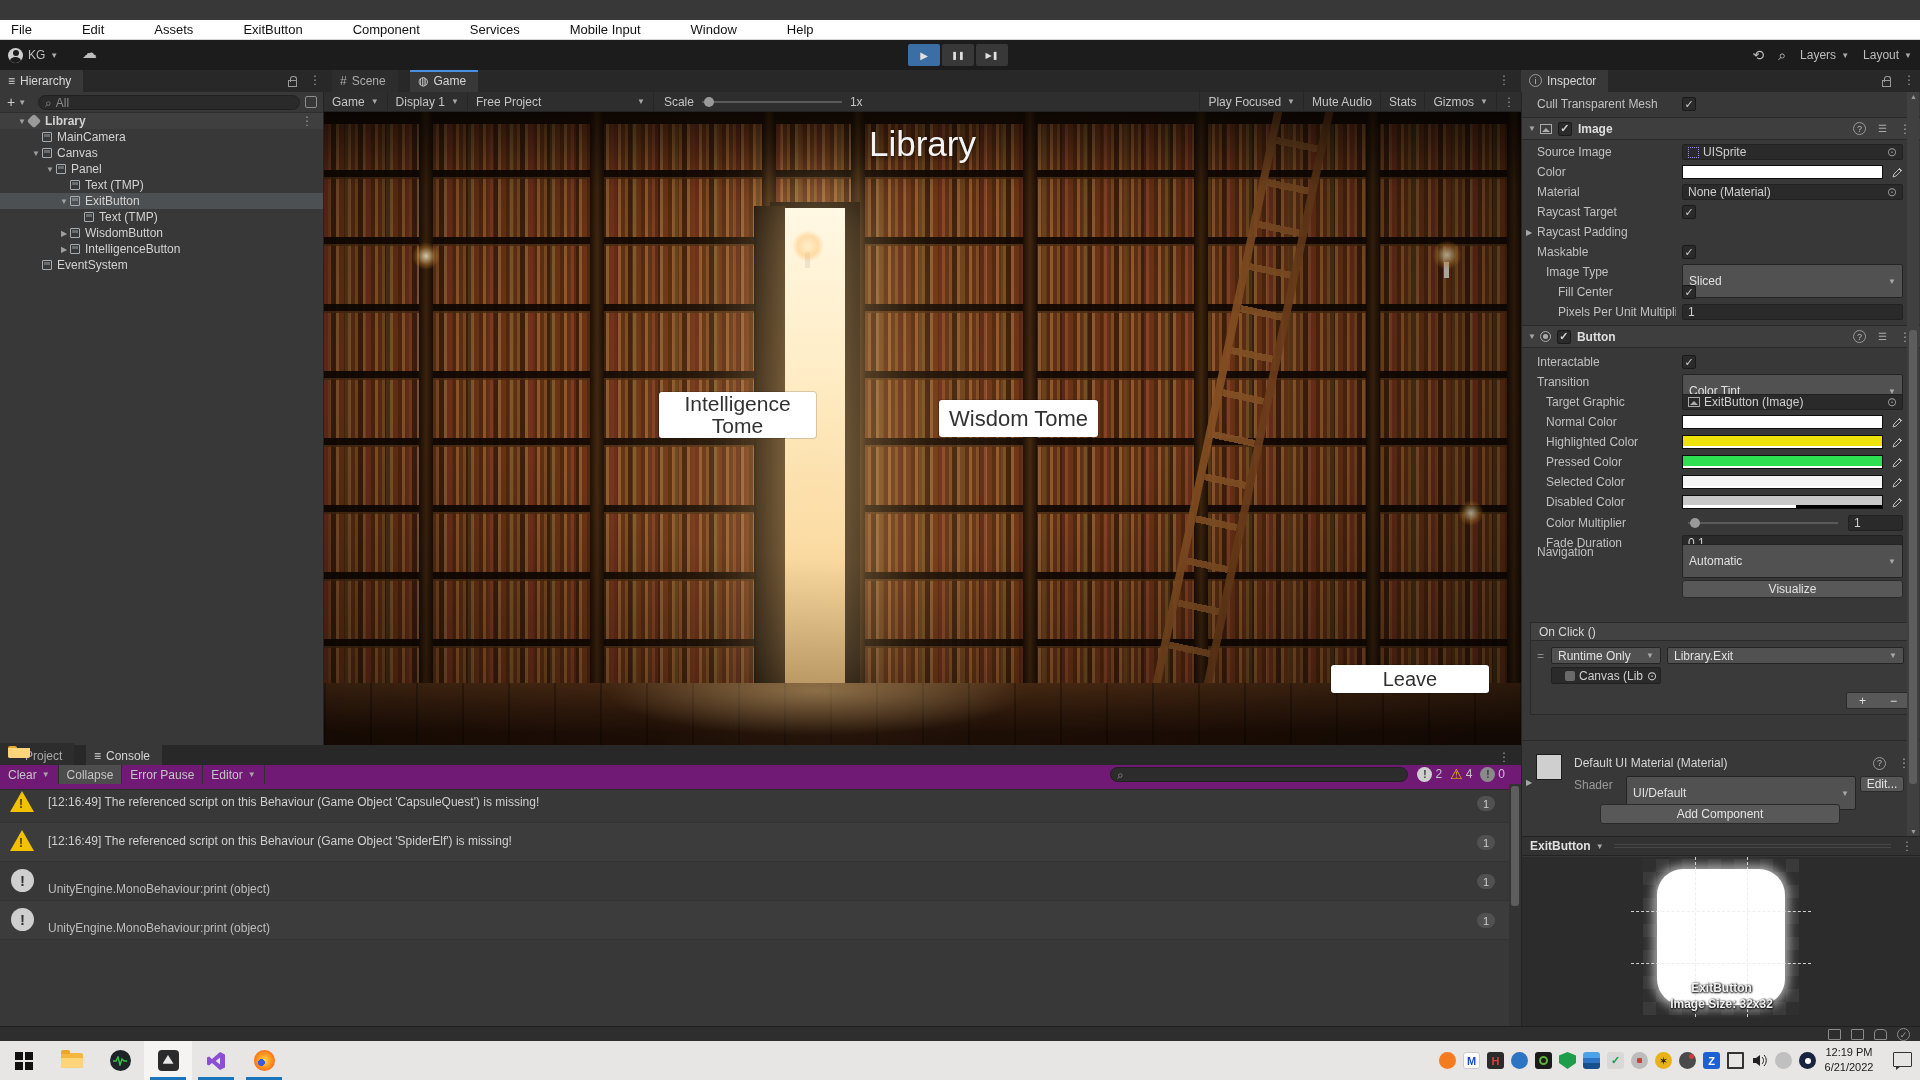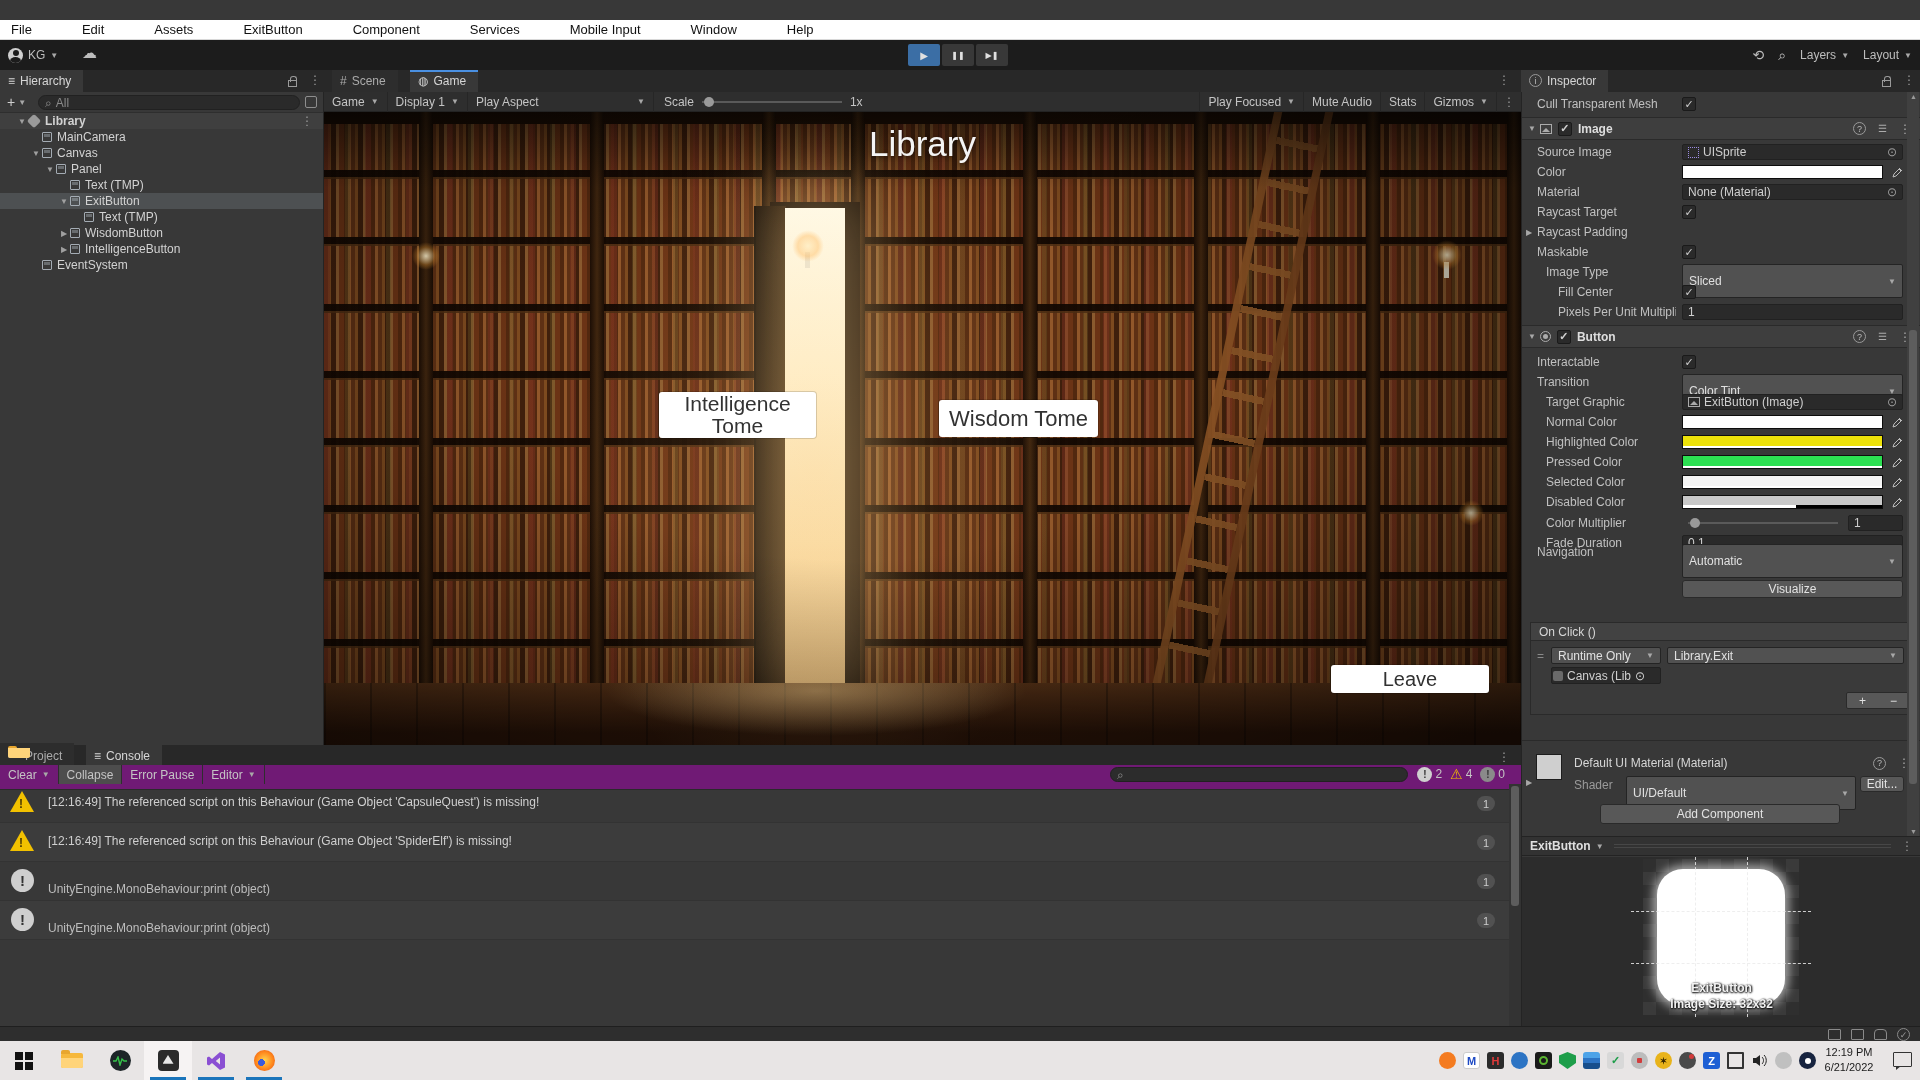--- a/index.html
+++ b/index.html
@@ -115,21 +115,21 @@
   .dropper svg { display:block; }
   .sprite-ico { width:11px; height:11px; border:1px dotted #9a8ae0; flex:none; }
   .img-ico { width:12px; height:10px; border:1px solid #ABABAB; position:relative; flex:none; }
   .img-ico::before { content:''; position:absolute; left:1px; bottom:1px; width:0; height:0; border-left:4px solid transparent; border-right:4px solid transparent; border-bottom:4px solid #ABABAB; }
   .btn-ico { width:11px; height:11px; border-radius:50%; border:1px solid #ABABAB; position:relative; flex:none; }
   .btn-ico::before { content:''; position:absolute; inset:2px; border-radius:50%; background:#ABABAB; }
   .gray-btn { background:#585858; border:1px solid #2a2a2a; border-radius:3px; color:#E2E2E2; display:flex; align-items:center; justify-content:center; }
   .onclick-box { position:absolute; left:8px; top:530px; width:383px; height:93px; border:1px solid #2a2a2a; background:#3a3a3a; }
   .onclick-head { height:18px; background:#424242; border-bottom:1px solid #2a2a2a; display:flex; align-items:center; padding:0 8px; color:#D6D6D6; }
   .oc-dd { position:absolute; height:17px; background:#515151; border:1px solid #242424; border-radius:2px; display:flex; align-items:center; padding:0 6px; color:#E0E0E0; }
-  .oc-field { position:absolute; height:17px; background:#2A2A2A; border:1px solid #212121; border-radius:2px; display:flex; align-items:center; padding:0 1px; gap:4px; color:#CFCFCF; overflow:hidden; white-space:nowrap; }
+  .oc-field { position:absolute; height:17px; background:#2A2A2A; border:1px solid #212121; border-radius:2px; display:flex; align-items:center; padding:0 13px; gap:4px; color:#CFCFCF; overflow:hidden; white-space:nowrap; }
   .pm-bar { position:absolute; right:10px; top:600px; width:64px; height:17px; background:#585858; border:1px solid #2a2a2a; border-radius:2px; display:flex; }
   .pm-bar span { flex:1; display:flex; align-items:center; justify-content:center; color:#E0E0E0; }
   .mat-swatch { position:absolute; left:14px; top:662px; width:26px; height:26px; background:#CFCFCF; border:1px solid #1d1d1d; }
   .preview-head { position:absolute; left:0; top:744px; width:399px; height:20px; background:#323232; border-top:1px solid #232323; border-bottom:1px solid #232323; display:flex; align-items:center; padding:0 8px; color:#E0E0E0; font-weight:bold; }
   .preview-body { position:absolute; left:0; top:765px; width:399px; height:169px; background:#2c2c2c; overflow:hidden; }
   .checker { position:absolute; left:121px; top:2px; width:156px; height:156px;
     background:
       linear-gradient(45deg, #3a3a3a 25%, transparent 25%, transparent 75%, #3a3a3a 75%),
       linear-gradient(45deg, #3a3a3a 25%, #2f2f2f 25%, #2f2f2f 75%, #3a3a3a 75%);
     background-size:26px 26px; background-position:0 0, 13px 13px; }
@@ -331,21 +331,21 @@
   <div class="vp-toolbar">
     <span class="vp-dd">
         <span>Game</span>
         <span class="caret">▼</span>
       </span>
     <span class="vp-dd">
         <span>Display 1</span>
         <span class="caret">▼</span>
       </span>
     <span class="vp-dd" style="width:186px;">
-        <span>Play Aspect</span>
+        <span>Free Project</span>
         <span class="caret" style="margin-left:auto;">▼</span>
       </span>
     <span class="vp-scale">
       <span>Scale</span>
       <span class="slider-track">
           <span class="slider-thumb"></span>
         </span>
       <span>1x</span>
     </span>
     <span class="vp-right">

